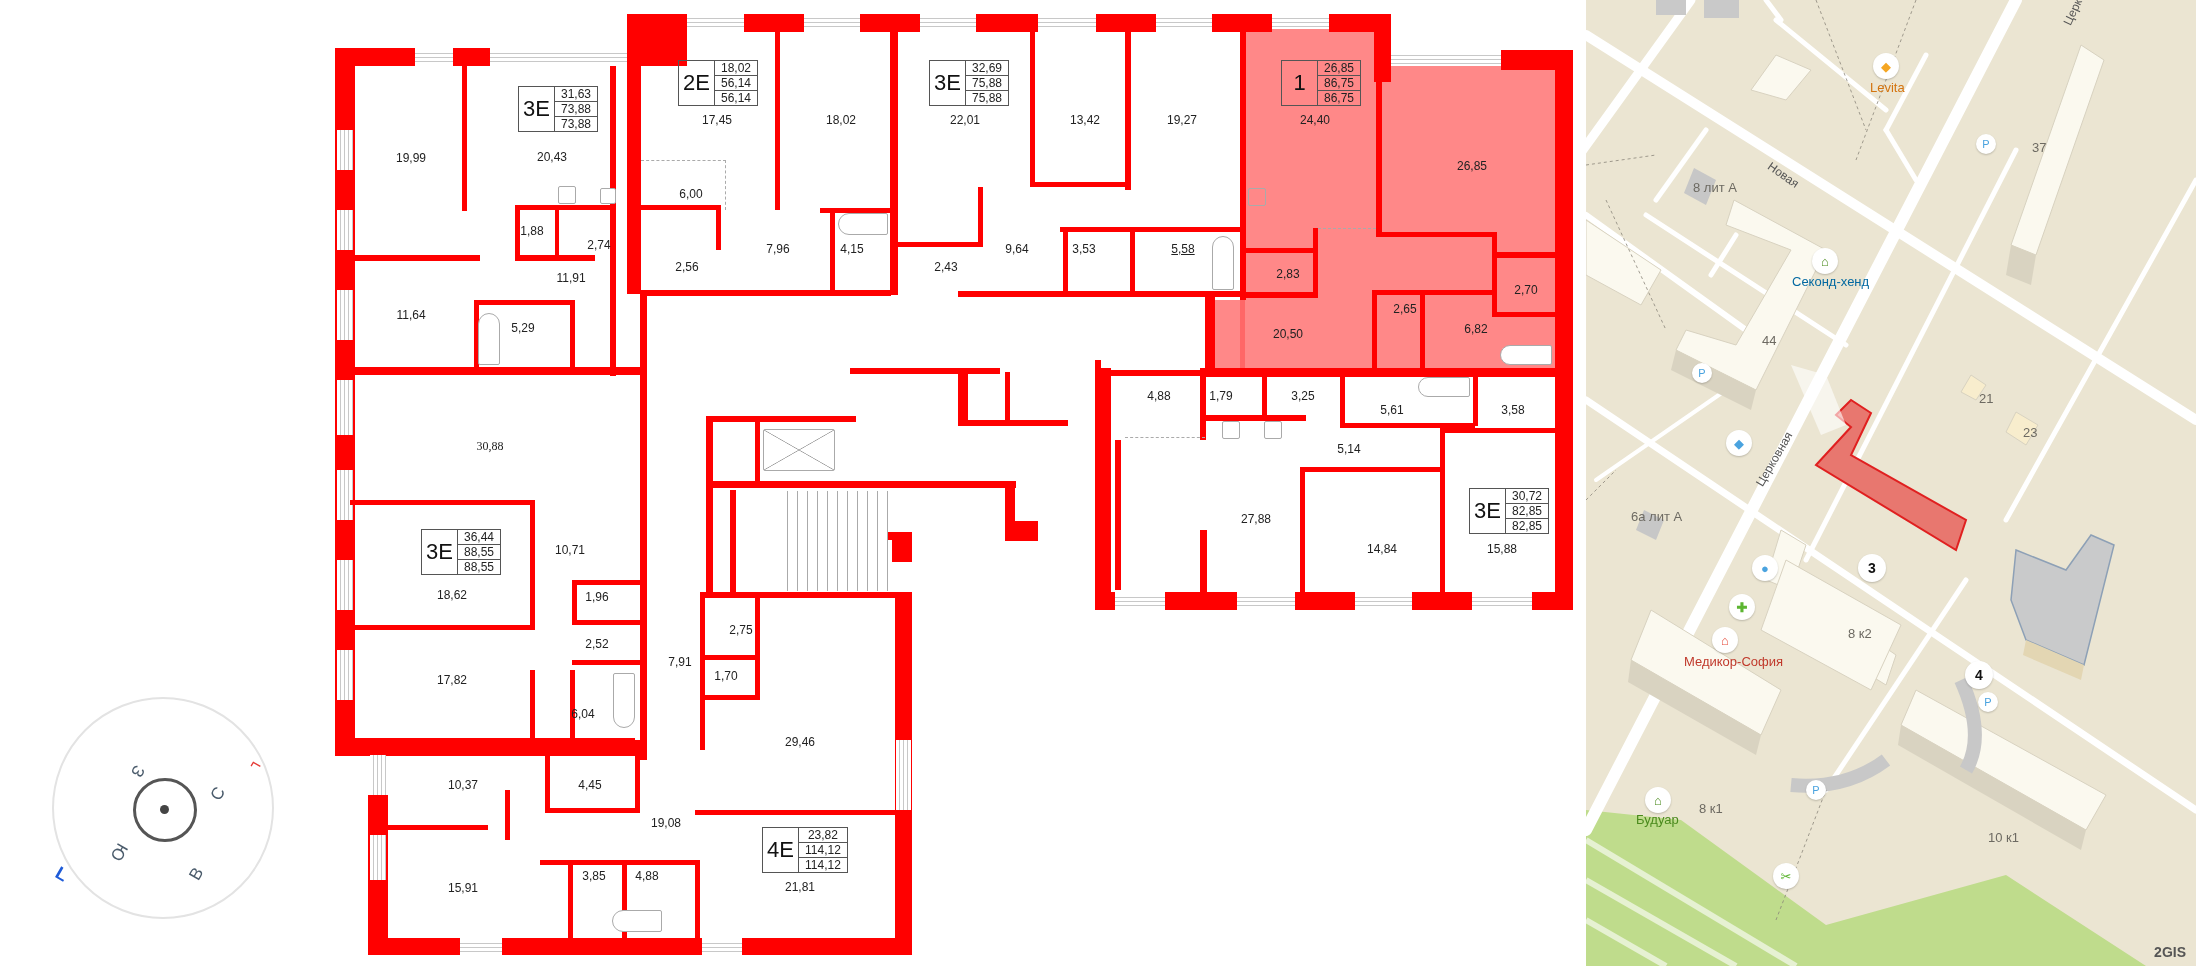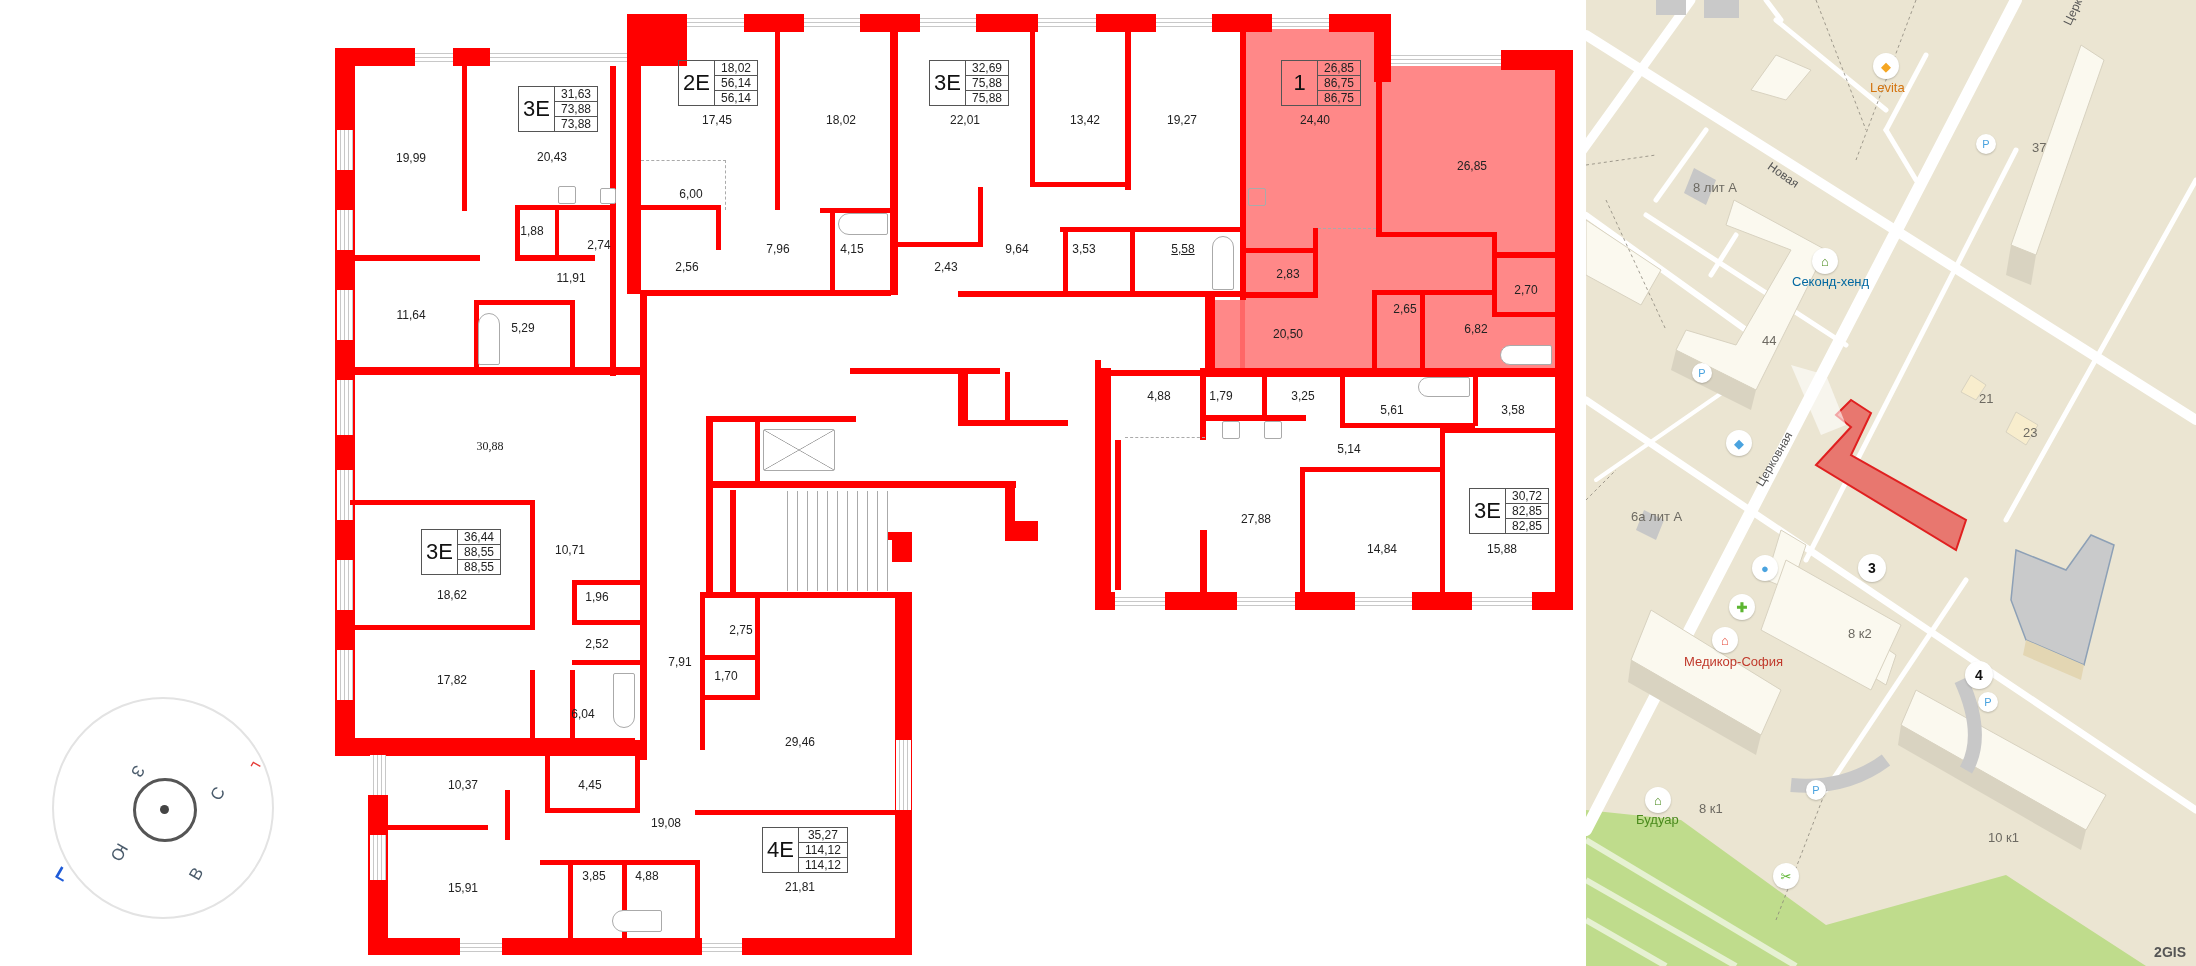--- a/index.html
+++ b/index.html
@@ -266,21 +266,21 @@
       <span class="type">3Е</span>
       <div class="areas">
           <span>30,72</span>
           <span>82,85</span>
           <span>82,85</span>
         </div>
     </div>
     <div class="apt" style="left:762px;top:827px;">
       <span class="type">4Е</span>
       <div class="areas">
-          <span>35,27</span>
+          <span>23,82</span>
           <span>114,12</span>
           <span>114,12</span>
         </div>
     </div>
 
     <span class="room" style="left:411px;top:158px;">19,99</span>
     <span class="room" style="left:552px;top:157px;">20,43</span>
     <span class="room" style="left:532px;top:231px;">1,88</span>
     <span class="room" style="left:599px;top:245px;">2,74</span>
     <span class="room" style="left:571px;top:278px;">11,91</span>

